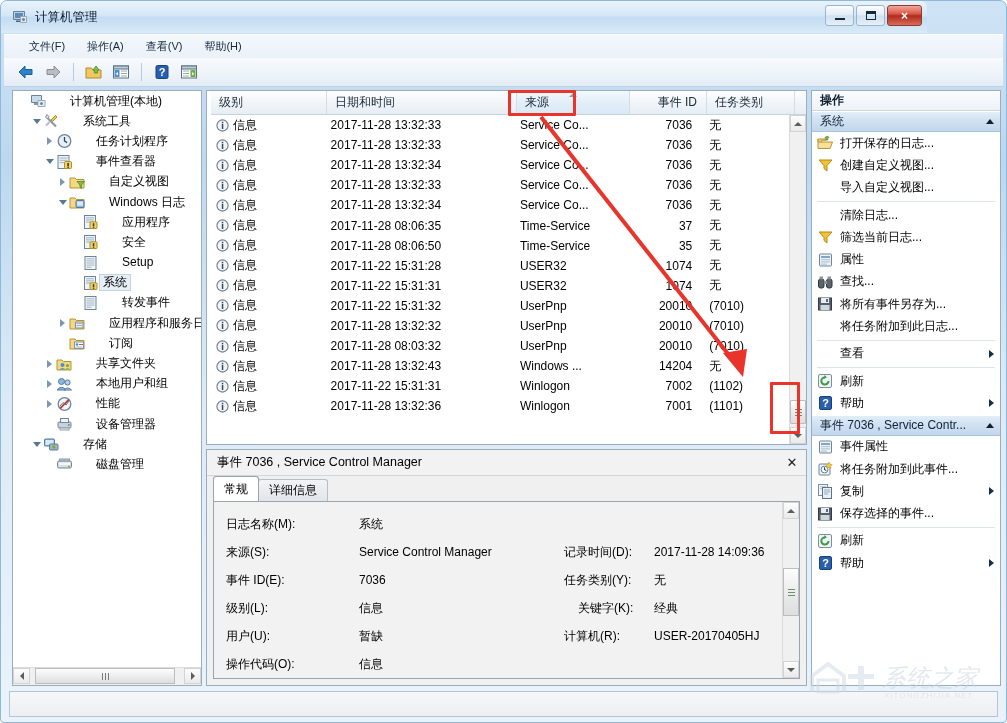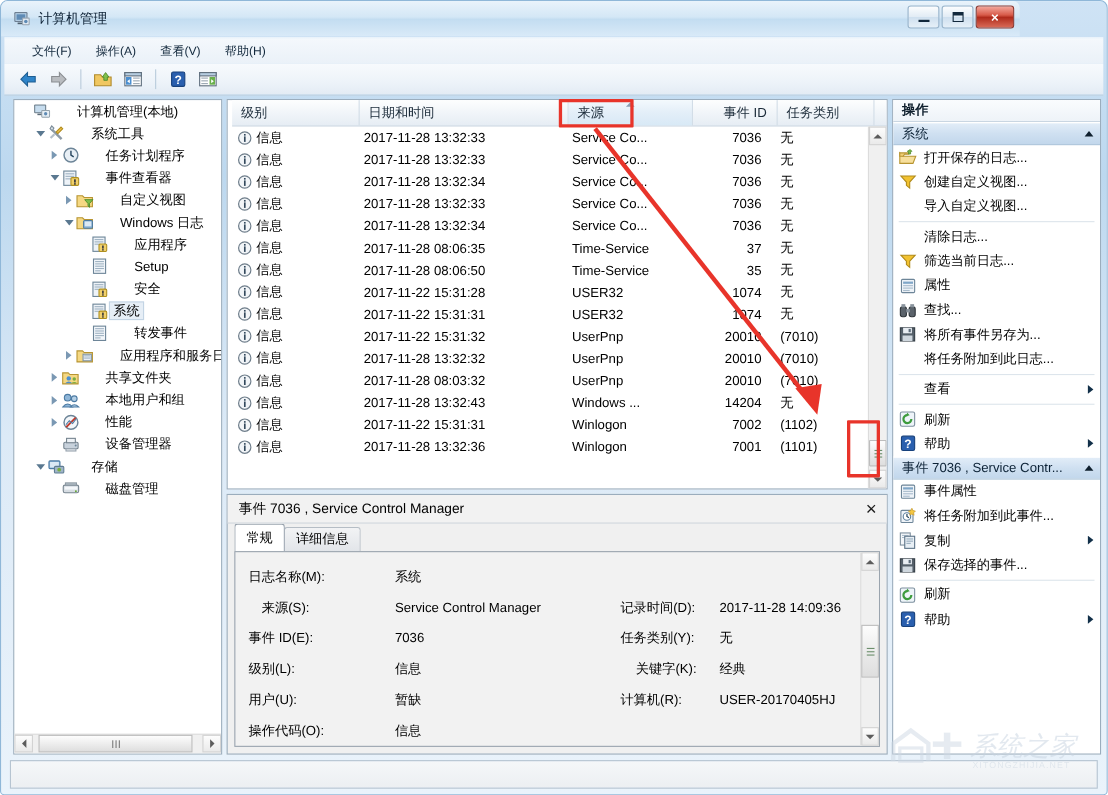--- a/index.html
+++ b/index.html
@@ -423,42 +423,42 @@
               <rect x="4" y="7.5" width="5" height="1" fill="#9fb2c2"></rect>
               <rect x="8" y="7.8" width="7" height="6.8" rx="1" fill="#f1d06a" stroke="#b0901f"></rect>
               <rect x="10.8" y="9.2" width="1.5" height="2.8" fill="#3b3b3b"></rect>
               <rect x="10.8" y="12.5" width="1.5" height="1.3" fill="#3b3b3b"></rect>
             </svg>
             <span class="tree-label">应用程序</span>
           </div>
           <div class="tree-row" style="padding-left: 56px;">
             <div class="twisty"></div>
             <svg viewBox="0 0 17 16" class="ticon">
-              <rect x="3" y="1.5" width="11" height="13" fill="#f2f6fa" stroke="#6d8598"></rect>
-              <rect x="4.5" y="3.3" width="8" height="1" fill="#9fb2c2"></rect>
-              <rect x="4.5" y="5.4" width="8" height="1" fill="#9fb2c2"></rect>
-              <rect x="4.5" y="7.5" width="8" height="1" fill="#9fb2c2"></rect>
-              <rect x="4.5" y="9.6" width="8" height="1" fill="#9fb2c2"></rect>
-              <rect x="4.5" y="11.7" width="5" height="1" fill="#9fb2c2"></rect>
-            </svg>
-            <span class="tree-label">Setup</span>
-          </div>
-          <div class="tree-row" style="padding-left: 56px;">
-            <div class="twisty"></div>
-            <svg viewBox="0 0 17 16" class="ticon">
               <rect x="2.5" y="1.5" width="11" height="13" fill="#eef3f8" stroke="#6d8598"></rect>
               <rect x="4" y="3.3" width="8" height="1" fill="#9fb2c2"></rect>
               <rect x="4" y="5.4" width="8" height="1" fill="#9fb2c2"></rect>
               <rect x="4" y="7.5" width="5" height="1" fill="#9fb2c2"></rect>
               <rect x="8" y="7.8" width="7" height="6.8" rx="1" fill="#f1d06a" stroke="#b0901f"></rect>
               <rect x="10.8" y="9.2" width="1.5" height="2.8" fill="#3b3b3b"></rect>
               <rect x="10.8" y="12.5" width="1.5" height="1.3" fill="#3b3b3b"></rect>
             </svg>
             <span class="tree-label">安全</span>
           </div>
+          <div class="tree-row" style="padding-left: 56px;">
+            <div class="twisty"></div>
+            <svg viewBox="0 0 17 16" class="ticon">
+              <rect x="3" y="1.5" width="11" height="13" fill="#f2f6fa" stroke="#6d8598"></rect>
+              <rect x="4.5" y="3.3" width="8" height="1" fill="#9fb2c2"></rect>
+              <rect x="4.5" y="5.4" width="8" height="1" fill="#9fb2c2"></rect>
+              <rect x="4.5" y="7.5" width="8" height="1" fill="#9fb2c2"></rect>
+              <rect x="4.5" y="9.6" width="8" height="1" fill="#9fb2c2"></rect>
+              <rect x="4.5" y="11.7" width="5" height="1" fill="#9fb2c2"></rect>
+            </svg>
+            <span class="tree-label">Setup</span>
+          </div>
           <div class="tree-row selected" style="padding-left: 56px;">
             <div class="twisty"></div>
             <svg viewBox="0 0 17 16" class="ticon">
               <rect x="2.5" y="1.5" width="11" height="13" fill="#eef3f8" stroke="#6d8598"></rect>
               <rect x="4" y="3.3" width="8" height="1" fill="#9fb2c2"></rect>
               <rect x="4" y="5.4" width="8" height="1" fill="#9fb2c2"></rect>
               <rect x="4" y="7.5" width="5" height="1" fill="#9fb2c2"></rect>
               <rect x="8" y="7.8" width="7" height="6.8" rx="1" fill="#f1d06a" stroke="#b0901f"></rect>
               <rect x="10.8" y="9.2" width="1.5" height="2.8" fill="#3b3b3b"></rect>
               <rect x="10.8" y="12.5" width="1.5" height="1.3" fill="#3b3b3b"></rect>
@@ -481,20 +481,31 @@
             <div class="twisty">
               <div class="tw-closed"></div>
             </div>
             <svg viewBox="0 0 17 16" class="ticon">
               <path d="M1 4 L1 14 L15 14 L15 5.5 L7.5 5.5 L6 4 Z" fill="#f5d883" stroke="#b79431"></path>
               <rect x="6.5" y="7" width="7.5" height="6" fill="#e9f0f6" stroke="#7f93a5"></rect>
               <rect x="7.5" y="8" width="5.5" height="1" fill="#9fb2c2"></rect>
               <rect x="7.5" y="10" width="5.5" height="1" fill="#9fb2c2"></rect>
             </svg>
             <span class="tree-label">应用程序和服务日志</span>
+          </div>
+          <div class="tree-row" style="padding-left: 43px;">
+            <div class="twisty"></div>
+            <svg viewBox="0 0 17 16" class="ticon">
+              <path d="M1 4 L1 14 L15 14 L15 5.5 L7.5 5.5 L6 4 Z" fill="#f5d883" stroke="#b79431"></path>
+              <rect x="5.5" y="7" width="9" height="6.5" fill="#fff" stroke="#7f93a5"></rect>
+              <circle cx="8" cy="9.5" r="1.3" fill="#4b8fd0"></circle>
+              <rect x="10" y="9" width="4" height="1" fill="#c05858"></rect>
+              <rect x="6.5" y="11.5" width="7" height="1" fill="#9fb2c2"></rect>
+            </svg>
+            <span class="tree-label">订阅</span>
           </div>
           <div class="tree-row" style="padding-left: 30px;">
             <div class="twisty">
               <div class="tw-closed"></div>
             </div>
             <svg viewBox="0 0 17 16" class="ticon">
               <path d="M1 4 L1 14 L15 14 L15 5.5 L7.5 5.5 L6 4 Z" fill="#f5d883" stroke="#b79431"></path>
               <circle cx="6.5" cy="9" r="2" fill="#4b8fd0"></circle>
               <path d="M3.2 13.5 Q6.5 10.3 9.8 13.5 Z" fill="#4b8fd0"></path>
               <circle cx="11.5" cy="9.6" r="1.6" fill="#79ad3f"></circle>
@@ -863,21 +874,21 @@
             </div>
             <div class="dl-row" style="top: 92px;">
               <span class="dl-lab" style="left: 12px;">级别(L):</span>
               <span class="dl-val" style="left: 145px;">信息</span>
             </div>
             <div class="dl-row" style="top: 64px;">
               <span class="dl-lab" style="left: 12px;">事件 ID(E):</span>
               <span class="dl-val" style="left: 145px;">7036</span>
             </div>
             <div class="dl-row" style="top: 36px;">
-              <span class="dl-lab" style="left: 12px; margin-left: 12px;">来源(S):</span>
+              <span class="dl-lab" style="left: 12px;">来源(S):</span>
               <span class="dl-val" style="left: 145px;">Service Control Manager</span>
             </div>
             <div class="dl-row" style="top: 8px;">
               <span class="dl-lab" style="left: 12px;">日志名称(M):</span>
               <span class="dl-val" style="left: 145px;">系统</span>
             </div>
           <div id="detail-vsb">
             <div class="sb-arrow" id="dvsb-up" style="top:0">
                 <div class="sb-up-tri"></div>
               </div>

